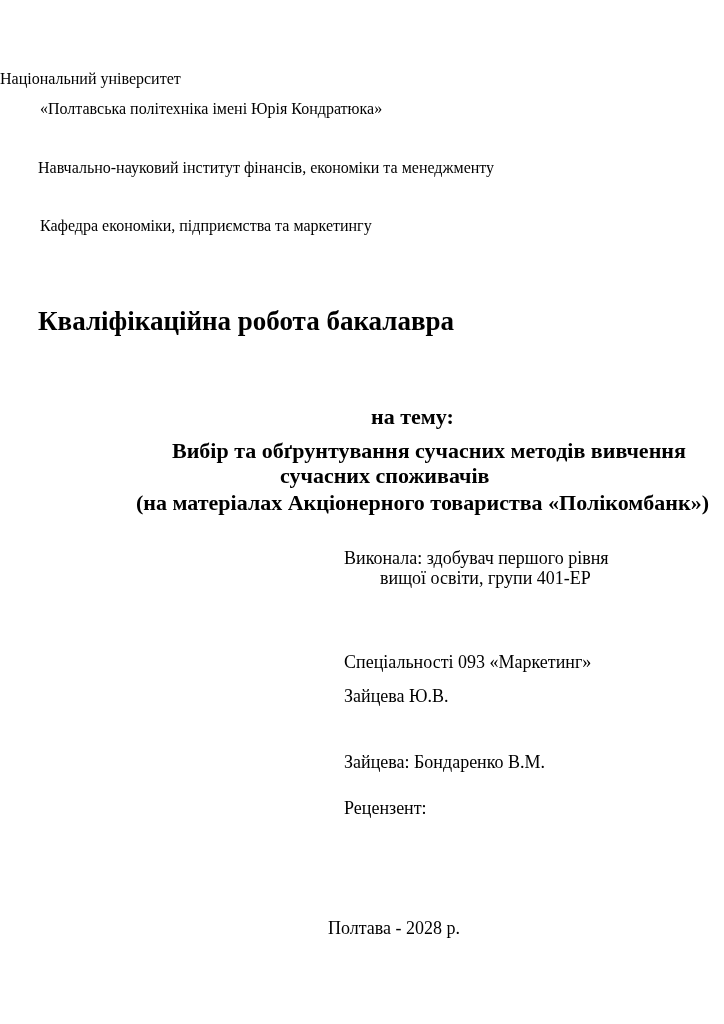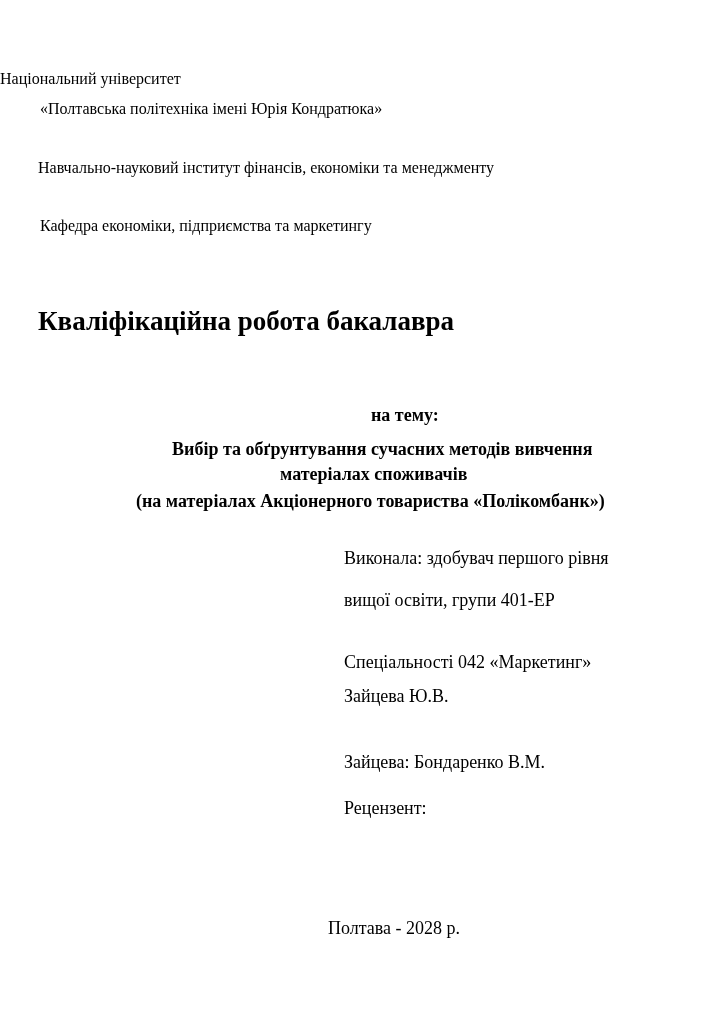--- a/index.html
+++ b/index.html
@@ -23,21 +23,21 @@
     .center {
       left: 0;
       width: 724px;
     }
     .normal { font-size: 16px; }
     .title {
       font-size: 27px;
       font-weight: bold;
     }
     .topic {
-      font-size: 18px;
+      font-size: 22px;
       font-weight: bold;
     }
     .info {
       font-size: 18px;
       left: 344px;
     }
   </style>
 </head>
 <body>
 
@@ -45,23 +45,23 @@
 <div class="line center normal" style="top:101px; left:40px;">«Полтавська політехніка імені Юрія Кондратюка»</div>
 
 <div class="line center normal" style="top:160px; left:38px;">Навчально-науковий інститут фінансів, економіки та менеджменту</div>
 
 <div class="line center normal" style="top:218px; left:40px;">Кафедра економіки, підприємства та маркетингу</div>
 
 <div class="line center title" style="top:308px; left:38px;">Кваліфікаційна робота бакалавра</div>
 
 <div class="line topic" style="left:371px; top:406px;">на тему:</div>
 <div class="line topic" style="left:172px; top:440px;">Вибір та обґрунтування сучасних методів вивчення</div>
-<div class="line topic" style="left:280px; top:465px;">матеріалах споживачів</div>
+<div class="line topic" style="left:280px; top:465px;">сучасних споживачів</div>
 <div class="line topic" style="left:136px; top:492px;">(на матеріалах Акціонерного товариства «Полікомбанк»)</div>
 
 <div class="line info" style="top:549px;">Виконала: здобувач першого рівня</div>
-<div class="line info" style="top:591px;">вищої освіти, групи 401-ЕР</div>
-<div class="line info" style="top:653px;">Спеціальності 042 «Маркетинг»</div>
+<div class="line info" style="top:569px;margin-left:36px;">вищої освіти, групи 401-ЕР</div>
+<div class="line info" style="top:653px;">Спеціальності 093 «Маркетинг»</div>
 <div class="line info" style="top:687px;text-align:right;">Зайцева Ю.В.</div>
 <div class="line info" style="top:753px;">Зайцева: Бондаренко В.М.</div>
 <div class="line info" style="top:787px;margin-top:12px;">Рецензент:</div>
 
 <div class="line normal" style="top:919px; left:328px; font-size:18px;">Полтава - 2028 р.</div>
 
 </body></html>

